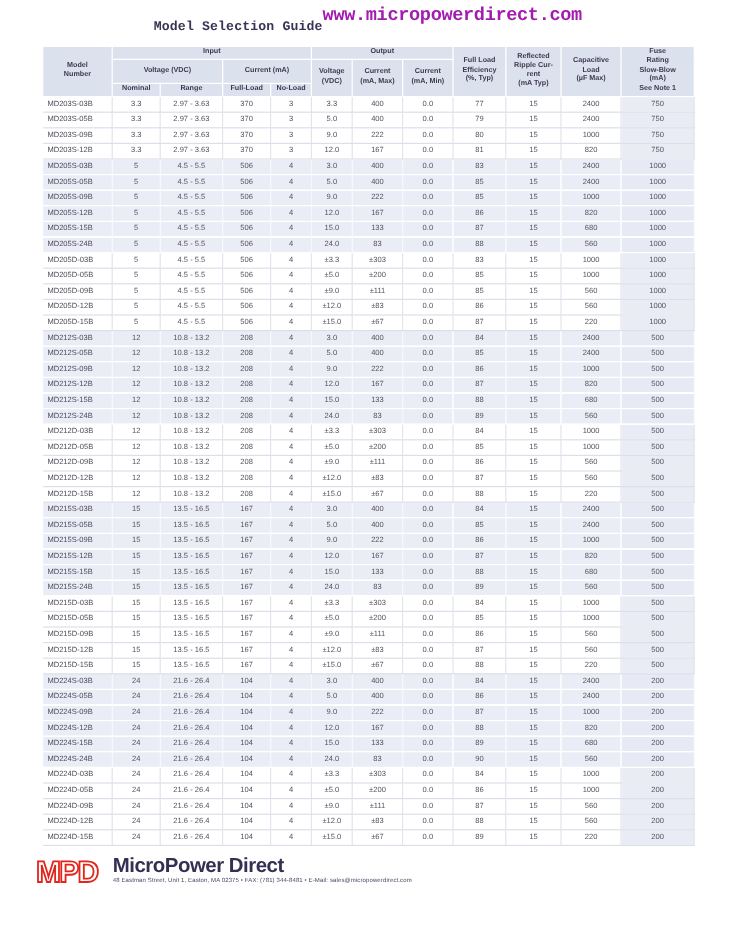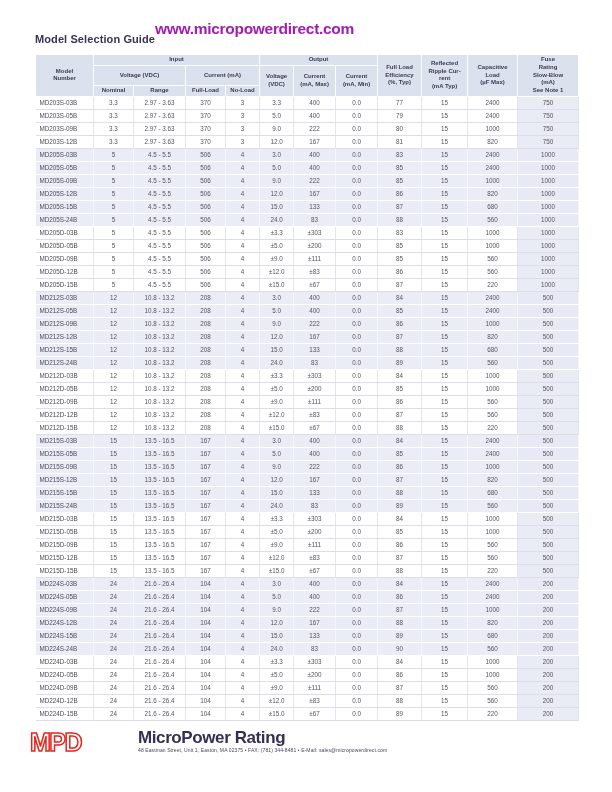--- a/index.html
+++ b/index.html
@@ -1,38 +1,38 @@
 <!DOCTYPE html>
 <html><head>
 <meta charset="utf-8">
 <style>
   html,body{margin:0;padding:0;background:#ffffff;}
   body{width:612px;height:792px;font-family:"Liberation Sans",sans-serif;position:relative;overflow:hidden;}
   .page{position:relative;width:612px;height:792px;background:#fff;}
 
-  .topbar{display:flex;justify-content:flex-start;align-items:flex-end;padding:20px 34px 0 35px;}
+  .topbar{display:flex;justify-content:center;align-items:flex-end;padding:4px 34px 0 35px;font-family:Liberation Mono, monospace;}
   .doc-title{font-size:11px;font-weight:bold;color:#3a3353;letter-spacing:0.1px;}
   .site-url{font-size:15.5px;font-weight:bold;color:#a21caf;letter-spacing:-0.3px;margin-bottom:7px;}
 
   table.spec{border-collapse:collapse;table-layout:fixed;width:543px;margin:9px 0 0 35px;}
   table.spec th{
     background:#dce1ee;color:#3d3a50;font-weight:bold;font-size:6px;line-height:1.3;
     border:1px solid #ffffff;white-space:pre-line;padding:1px 0;vertical-align:middle;text-align:center;
   }
   table.spec td{
     font-size:6.3px;color:#56525f;text-align:center;height:12px;padding:0 1px;
     border-right:1px solid #e2e4ee;border-bottom:1px solid #dcdfe9;background:#ffffff;
     white-space:nowrap;overflow:hidden;
   }
   table.spec td.model{text-align:left;padding-left:4px;color:#4e4a59;}
   table.spec tr.band td{background:#eaecf6;border-bottom:1px solid #ffffff;border-right:1px solid #f6f7fb;}
   table.spec td.fuse{background:#e9ebf5;}
   table.spec tr.band td.fuse{background:#e7eaf4;}
 
-  .footer{display:flex;align-items:flex-start;margin:8px 0 0 30px;gap:44px;}
+  .footer{display:flex;align-items:flex-start;margin:8px 0 0 30px;}
   .logo-box{width:60px;height:27px;flex:0 0 auto;}
   .brand-block{margin-left:4px;}
   .brand-name{font-size:17px;font-weight:bold;color:#352f52;letter-spacing:-0.4px;line-height:1;}
   .address-line{font-size:5px;color:#4c4663;margin-top:1px;letter-spacing:0.1px;}
 </style>
 </head>
 <body>
 
 <div class="page">
 
@@ -769,18 +769,18 @@
           <td class="fuse">200</td>
         </tr>
       </tbody>
   </table>
 
   <div class="footer">
     <svg class="logo-box" viewBox="0 0 60 27" xmlns="http://www.w3.org/2000/svg">
       <text x="0" y="22" font-family="Liberation Sans, sans-serif" font-size="25" font-weight="bold" letter-spacing="-1.5" fill="none" stroke="#e2261c" stroke-width="1.5">MPD</text>
     </svg>
     <div class="brand-block">
-      <div class="brand-name">MicroPower Rating</div>
+      <div class="brand-name">MicroPower Direct</div>
       <div class="address-line">48 Eastman Street, Unit 1, Easton, MA 02375 •     FAX: (781) 344-8481 • E-Mail: sales@micropowerdirect.com</div>
     </div>
   </div>
 
 </div>
 
 </body></html>

